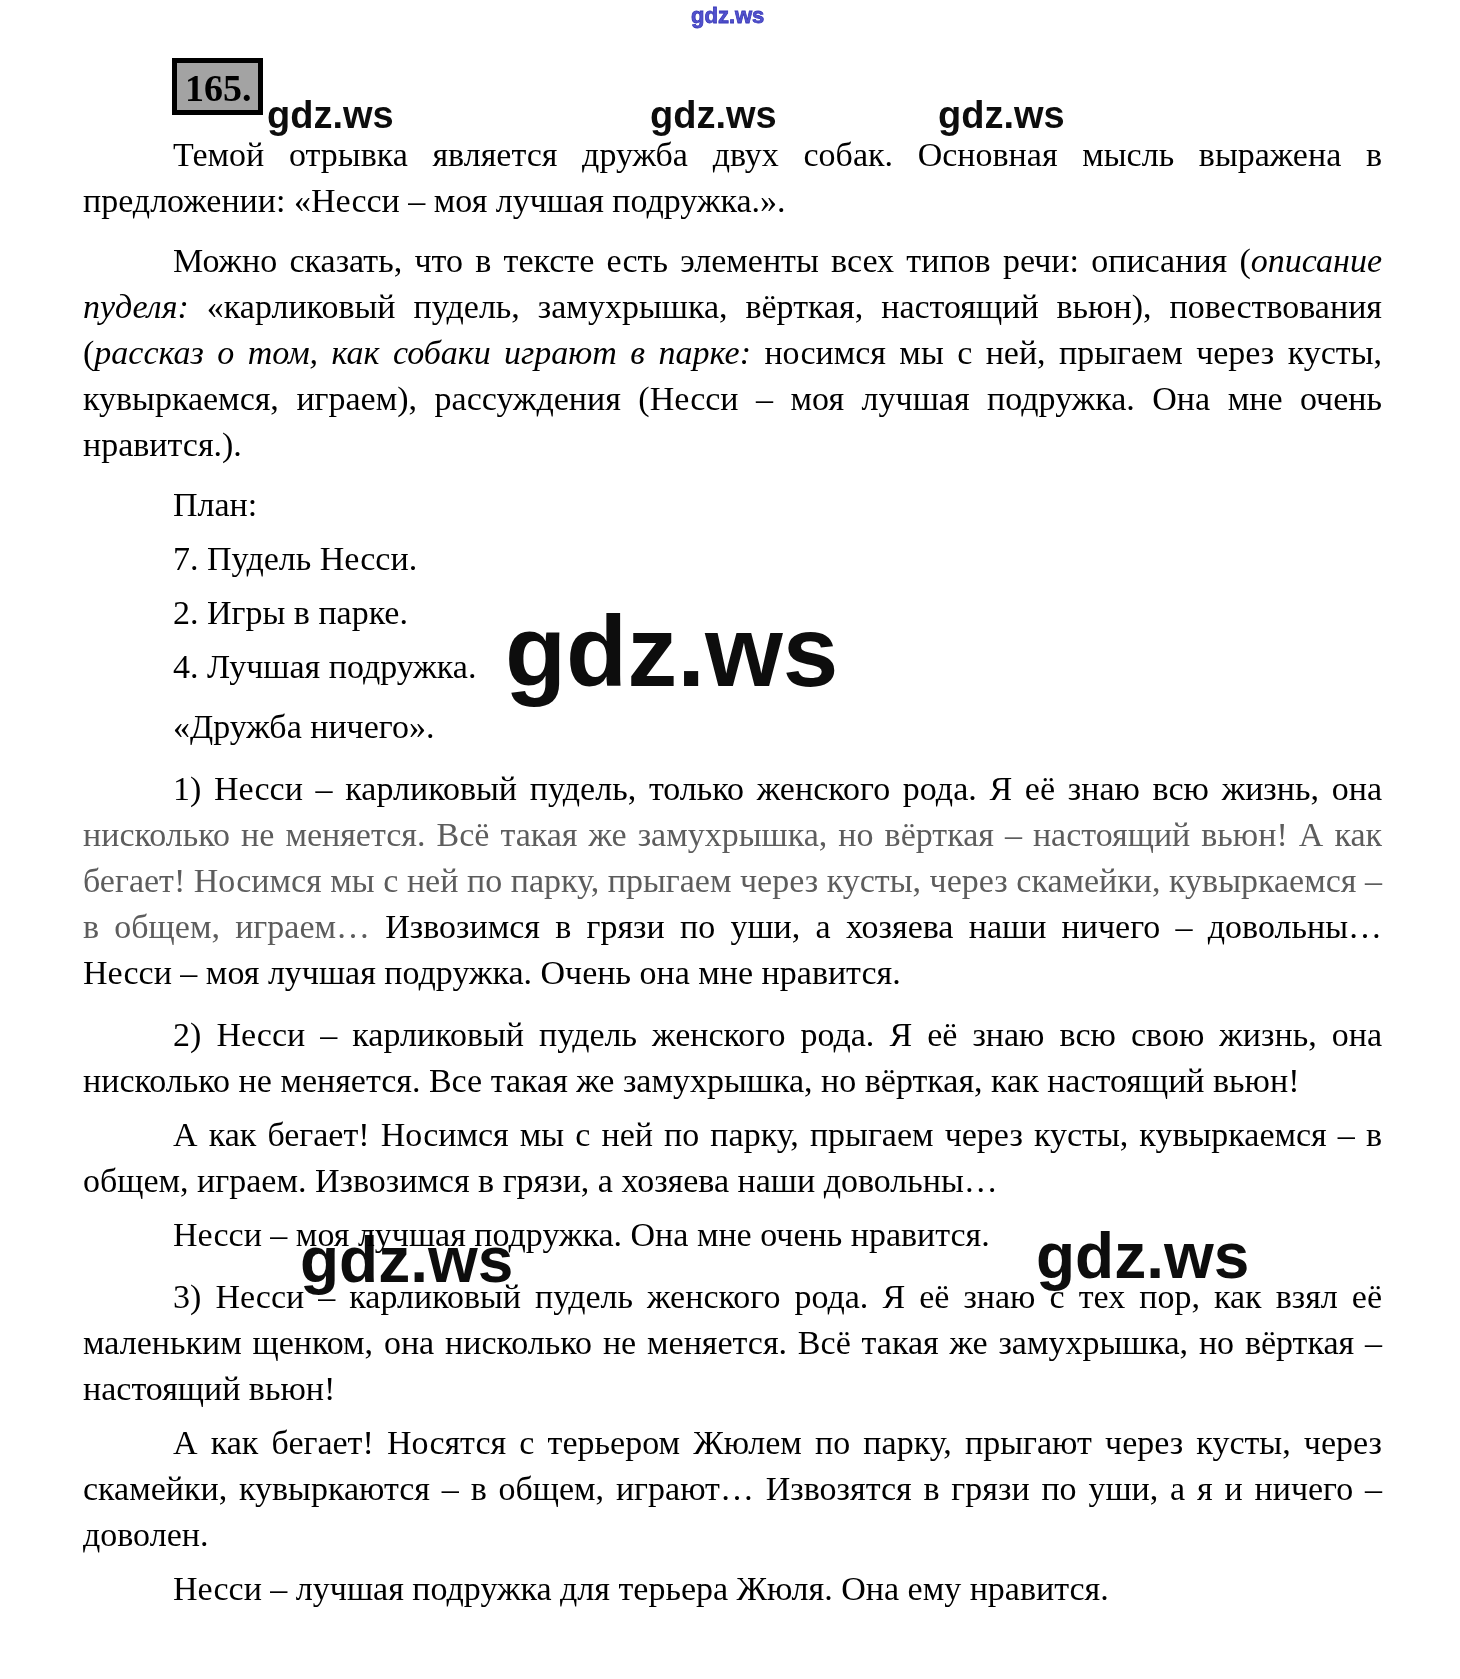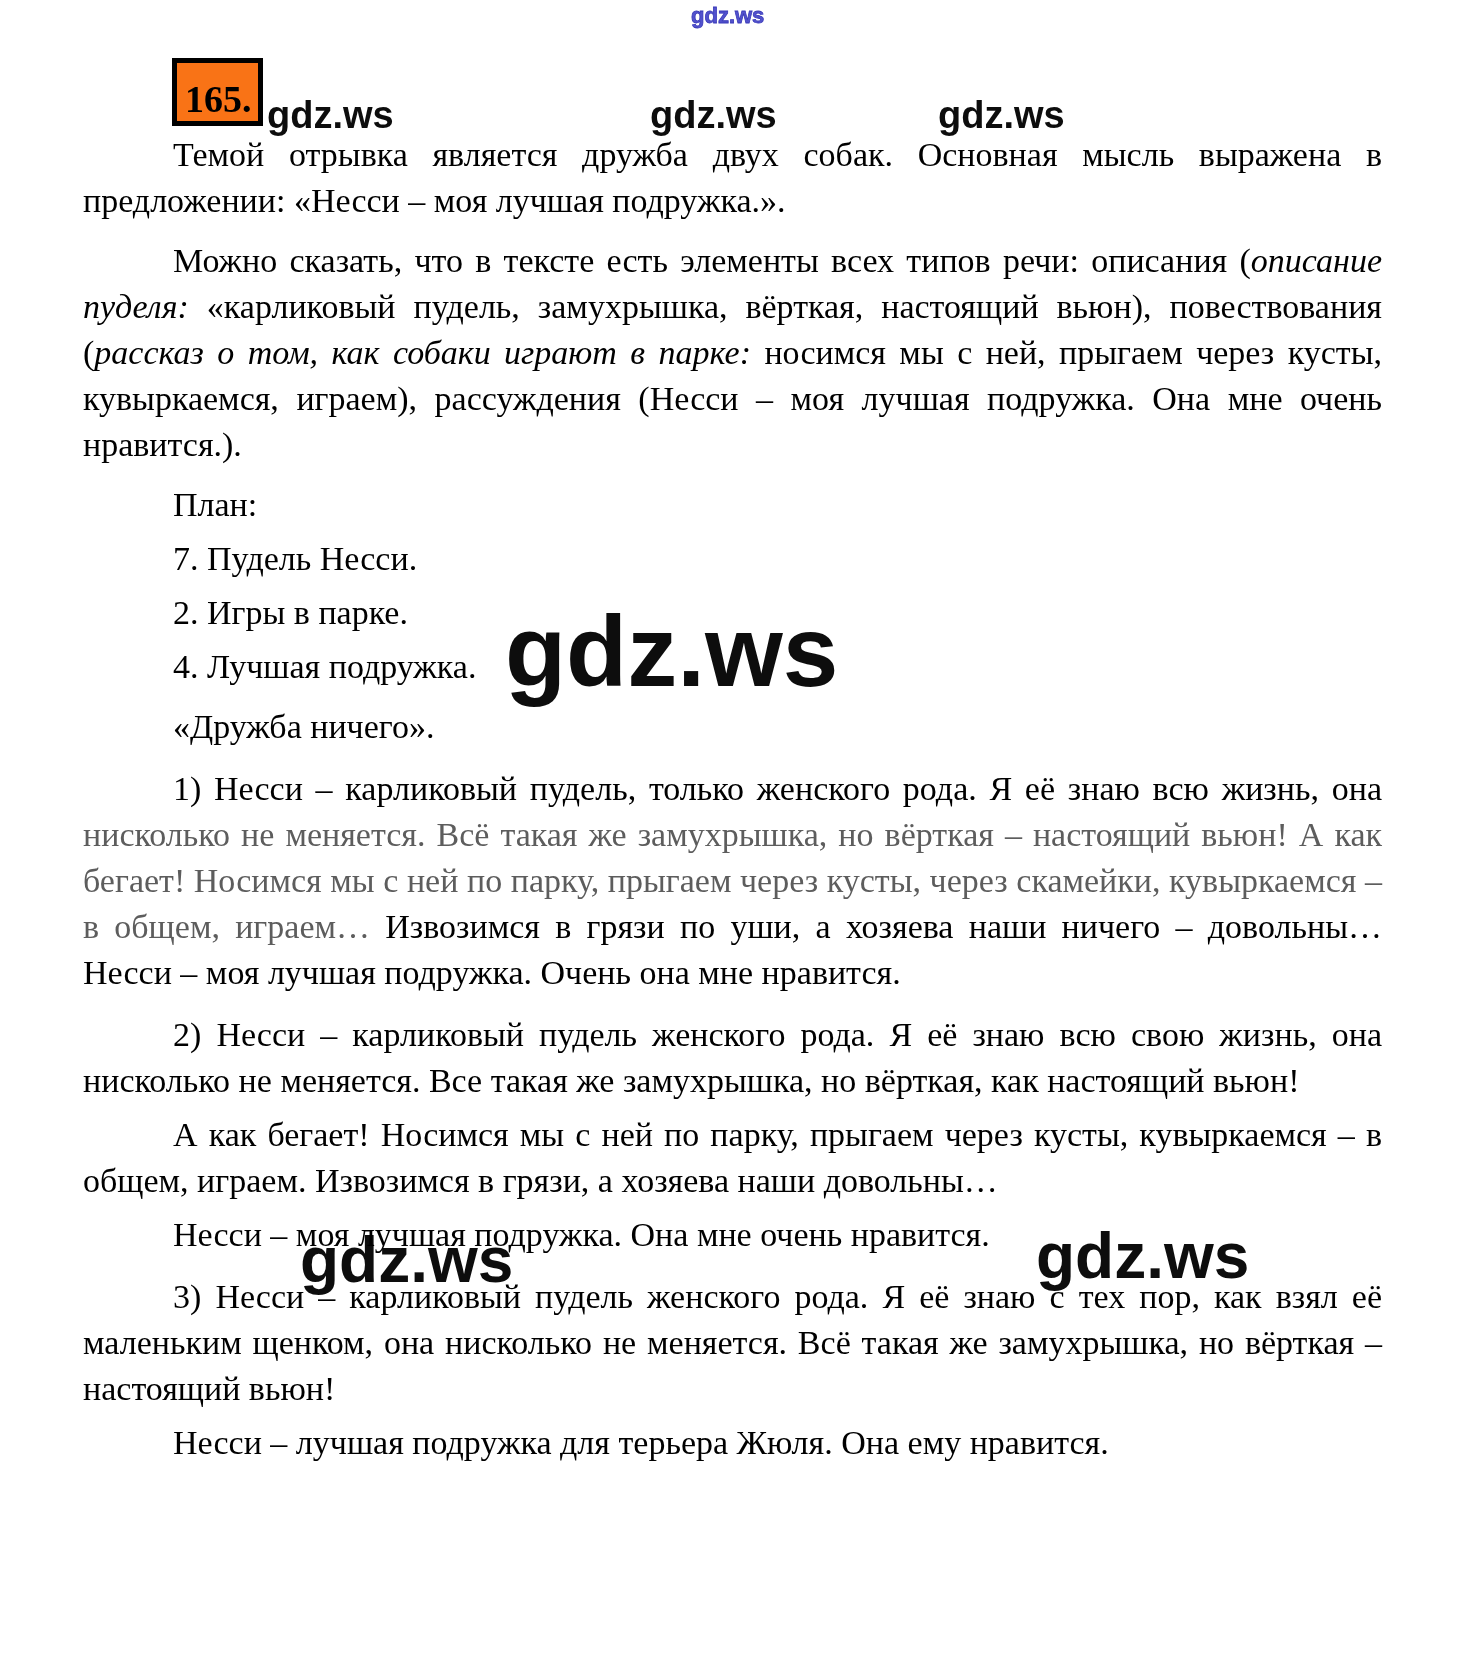--- a/index.html
+++ b/index.html
@@ -37,22 +37,22 @@
   .wm-c { left: 938px; top: 96px; font-size: 38px; }
   .wm-big { left: 505px; top: 601px; font-size: 100px; }
   .wm-d { left: 300px; top: 1228px; font-size: 64px; }
   .wm-e { left: 1036px; top: 1224px; font-size: 64px; }
 
   
   .ex-box {
     position: absolute;
     left: 172px; top: 58px;
     border: 5px solid #000;
-    padding: 17px 6px 3px 8px;
-    background: #f97316;
+    padding: 6px 6px 3px 8px;
+    background: #a3a3a3;
   }
   .ex-box span {
     font-family: "Liberation Serif", serif;
     font-size: 38px;
     font-weight: 700;
     line-height: 1;
   }
 
   
   .content {
@@ -104,17 +104,18 @@
 
     <p class="para indent mt">«Дружба ничего».</p>
 
     <p class="para indent justify mt-lg"><span>1) Несси – карликовый пудель, только женского рода. Я её знаю всю жизнь, она </span><span class="faded">нисколько не меняется. Всё такая же замухрышка, но вёрткая – настоящий вьюн! А как бегает! Носимся мы с ней по парку, прыгаем через кусты, через скамейки, кувыркаемся – в общем, играем… </span><span>Извозимся в грязи по уши, а хозяева наши ничего – довольны… Несси – моя лучшая подружка. Очень она мне нравится.</span></p>
 
     <p class="para indent justify mt-lg">2) Несси – карликовый пудель женского рода. Я её знаю всю свою жизнь, она нисколько не меняется. Все такая же замухрышка, но вёрткая, как настоящий вьюн!</p>
     <p class="para indent justify">А как бегает! Носимся мы с ней по парку, прыгаем через кусты, кувыркаемся – в общем, играем. Извозимся в грязи, а хозяева наши довольны…</p>
     <p class="para indent justify">Несси – моя лучшая подружка. Она мне очень нравится.</p>
 
     <p class="para indent justify mt-lg">3) Несси – карликовый пудель женского рода. Я её знаю с тех пор, как взял её маленьким щенком, она нисколько не меняется. Всё такая же замухрышка, но вёрткая – настоящий вьюн!</p>
+    <p class="para indent justify">А как бегает! Носятся с терьером Жюлем по парку, прыгают через кусты, через скамейки, кувыркаются – в общем, играют… Извозятся в грязи по уши, а я и ничего – доволен.</p>
     <p class="para indent justify">Несси – лучшая подружка для терьера Жюля. Она ему нравится.</p>
 
   </div>
 
 </div>
 
 </body></html>

